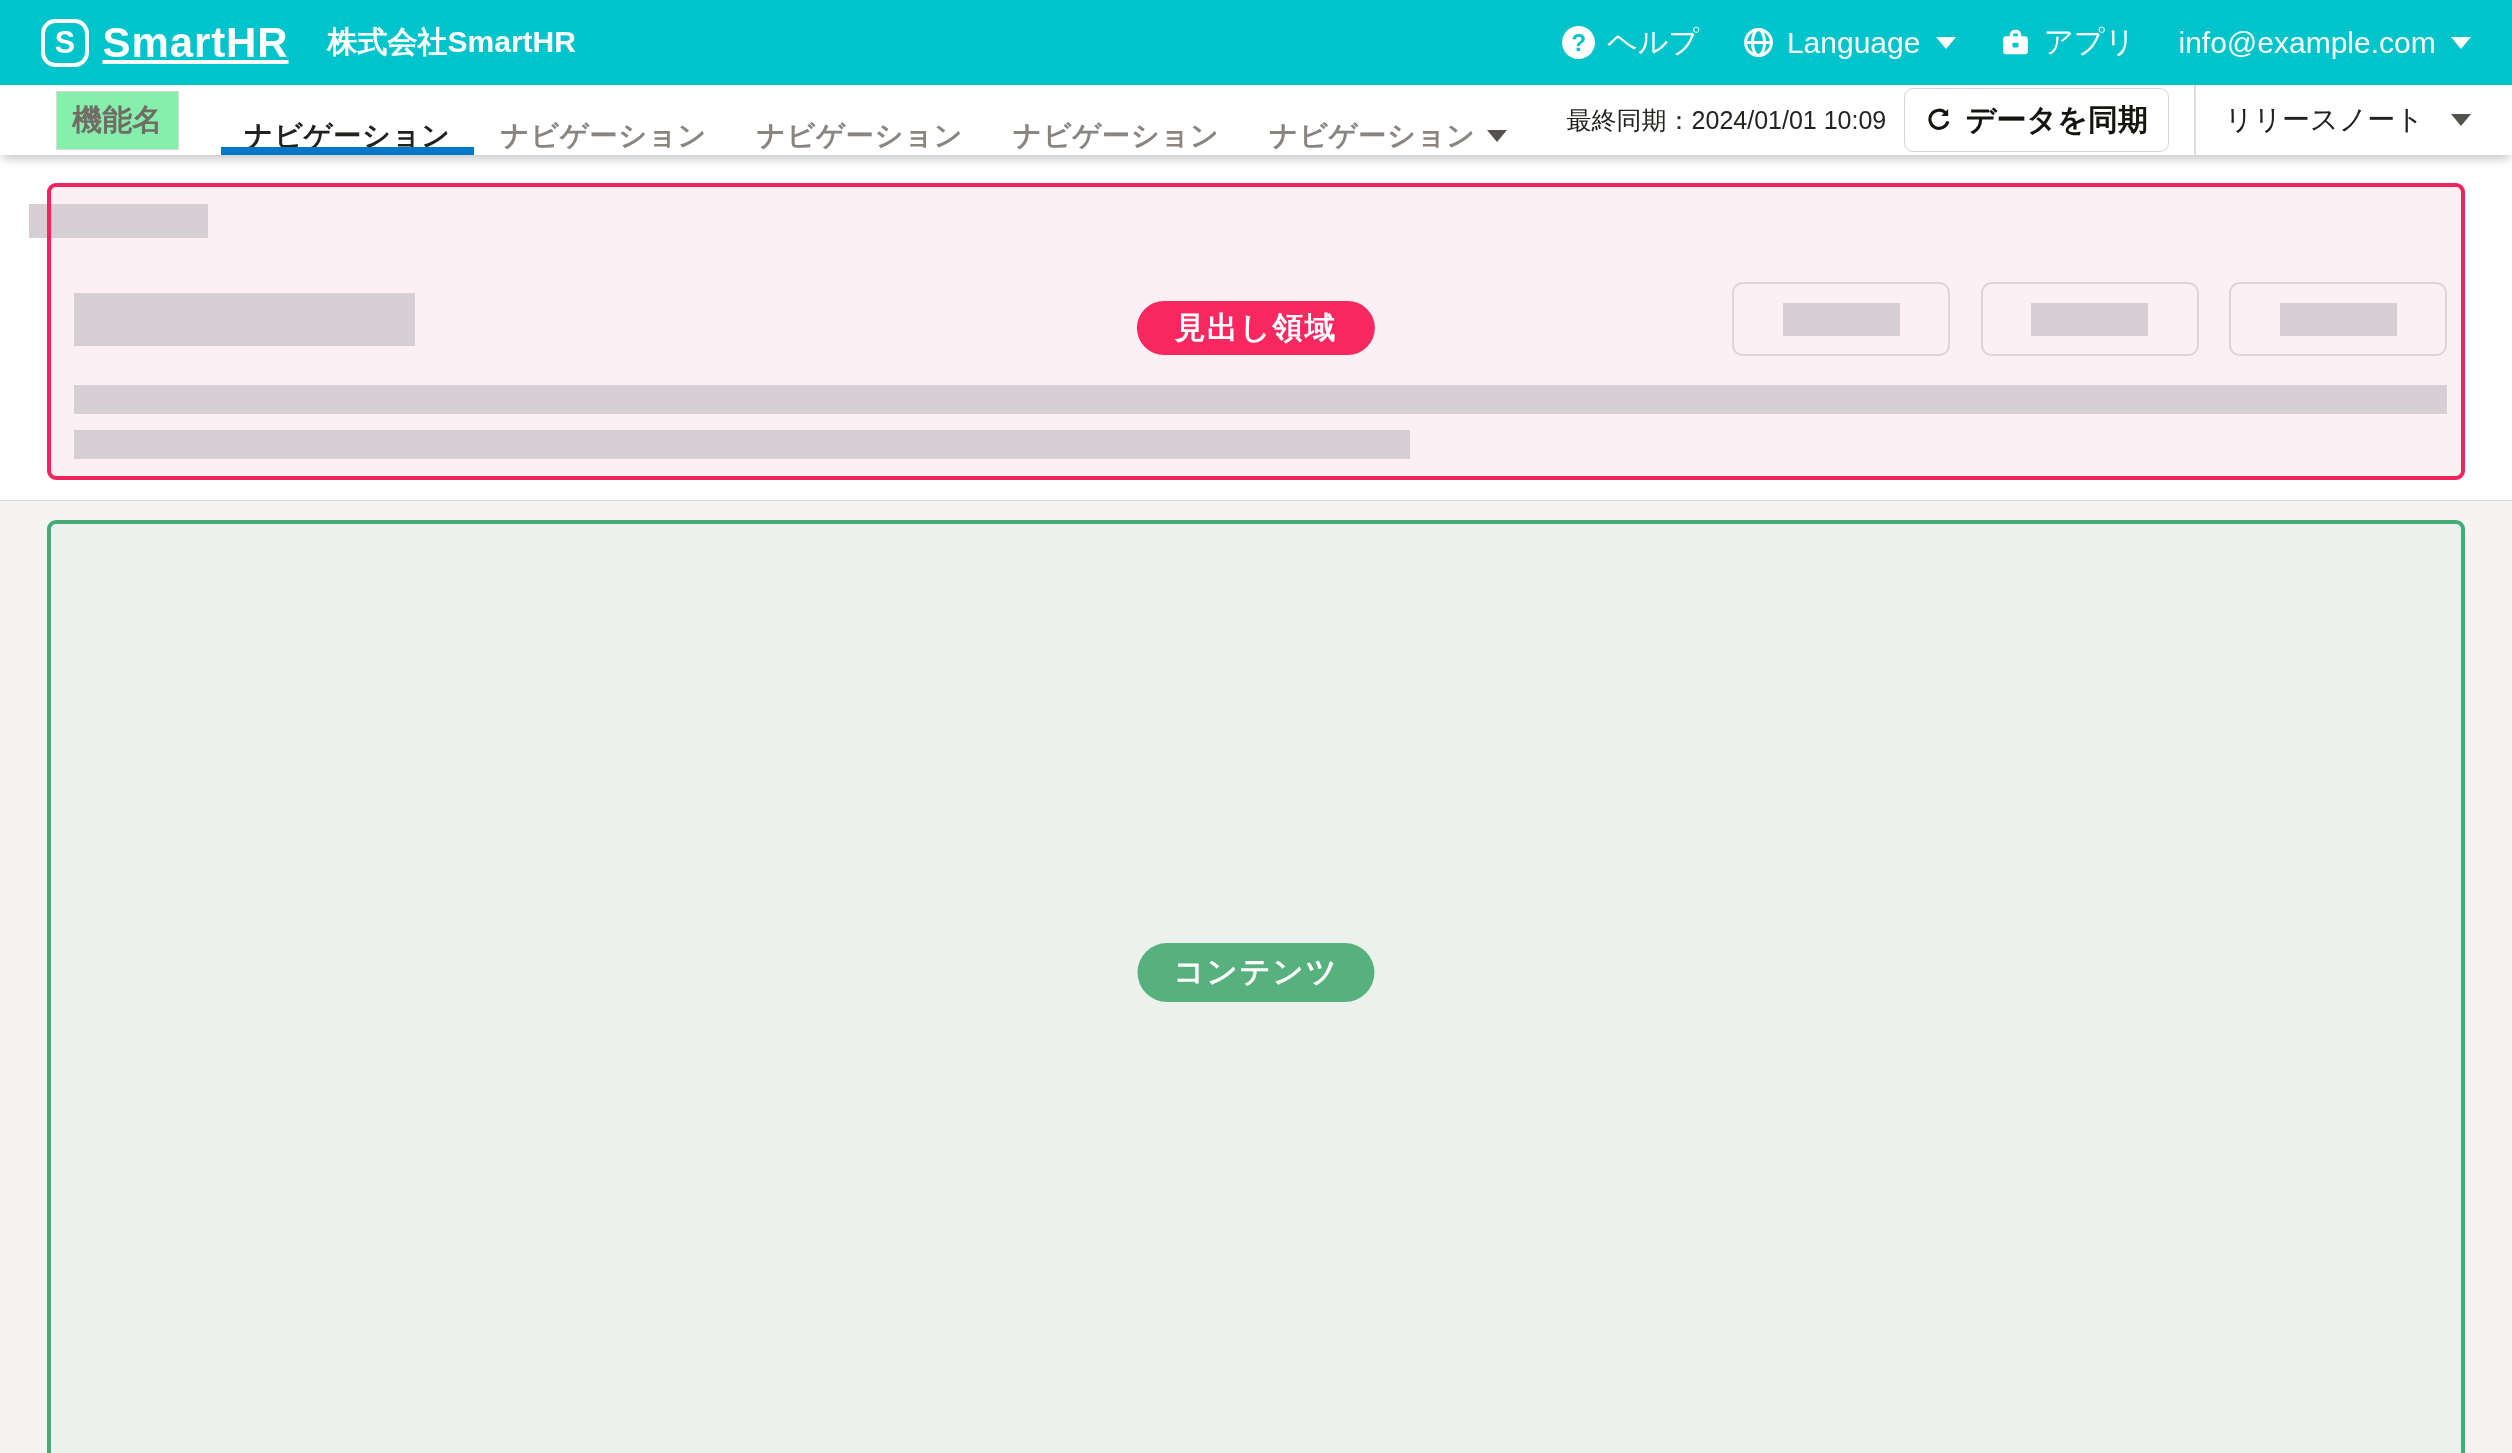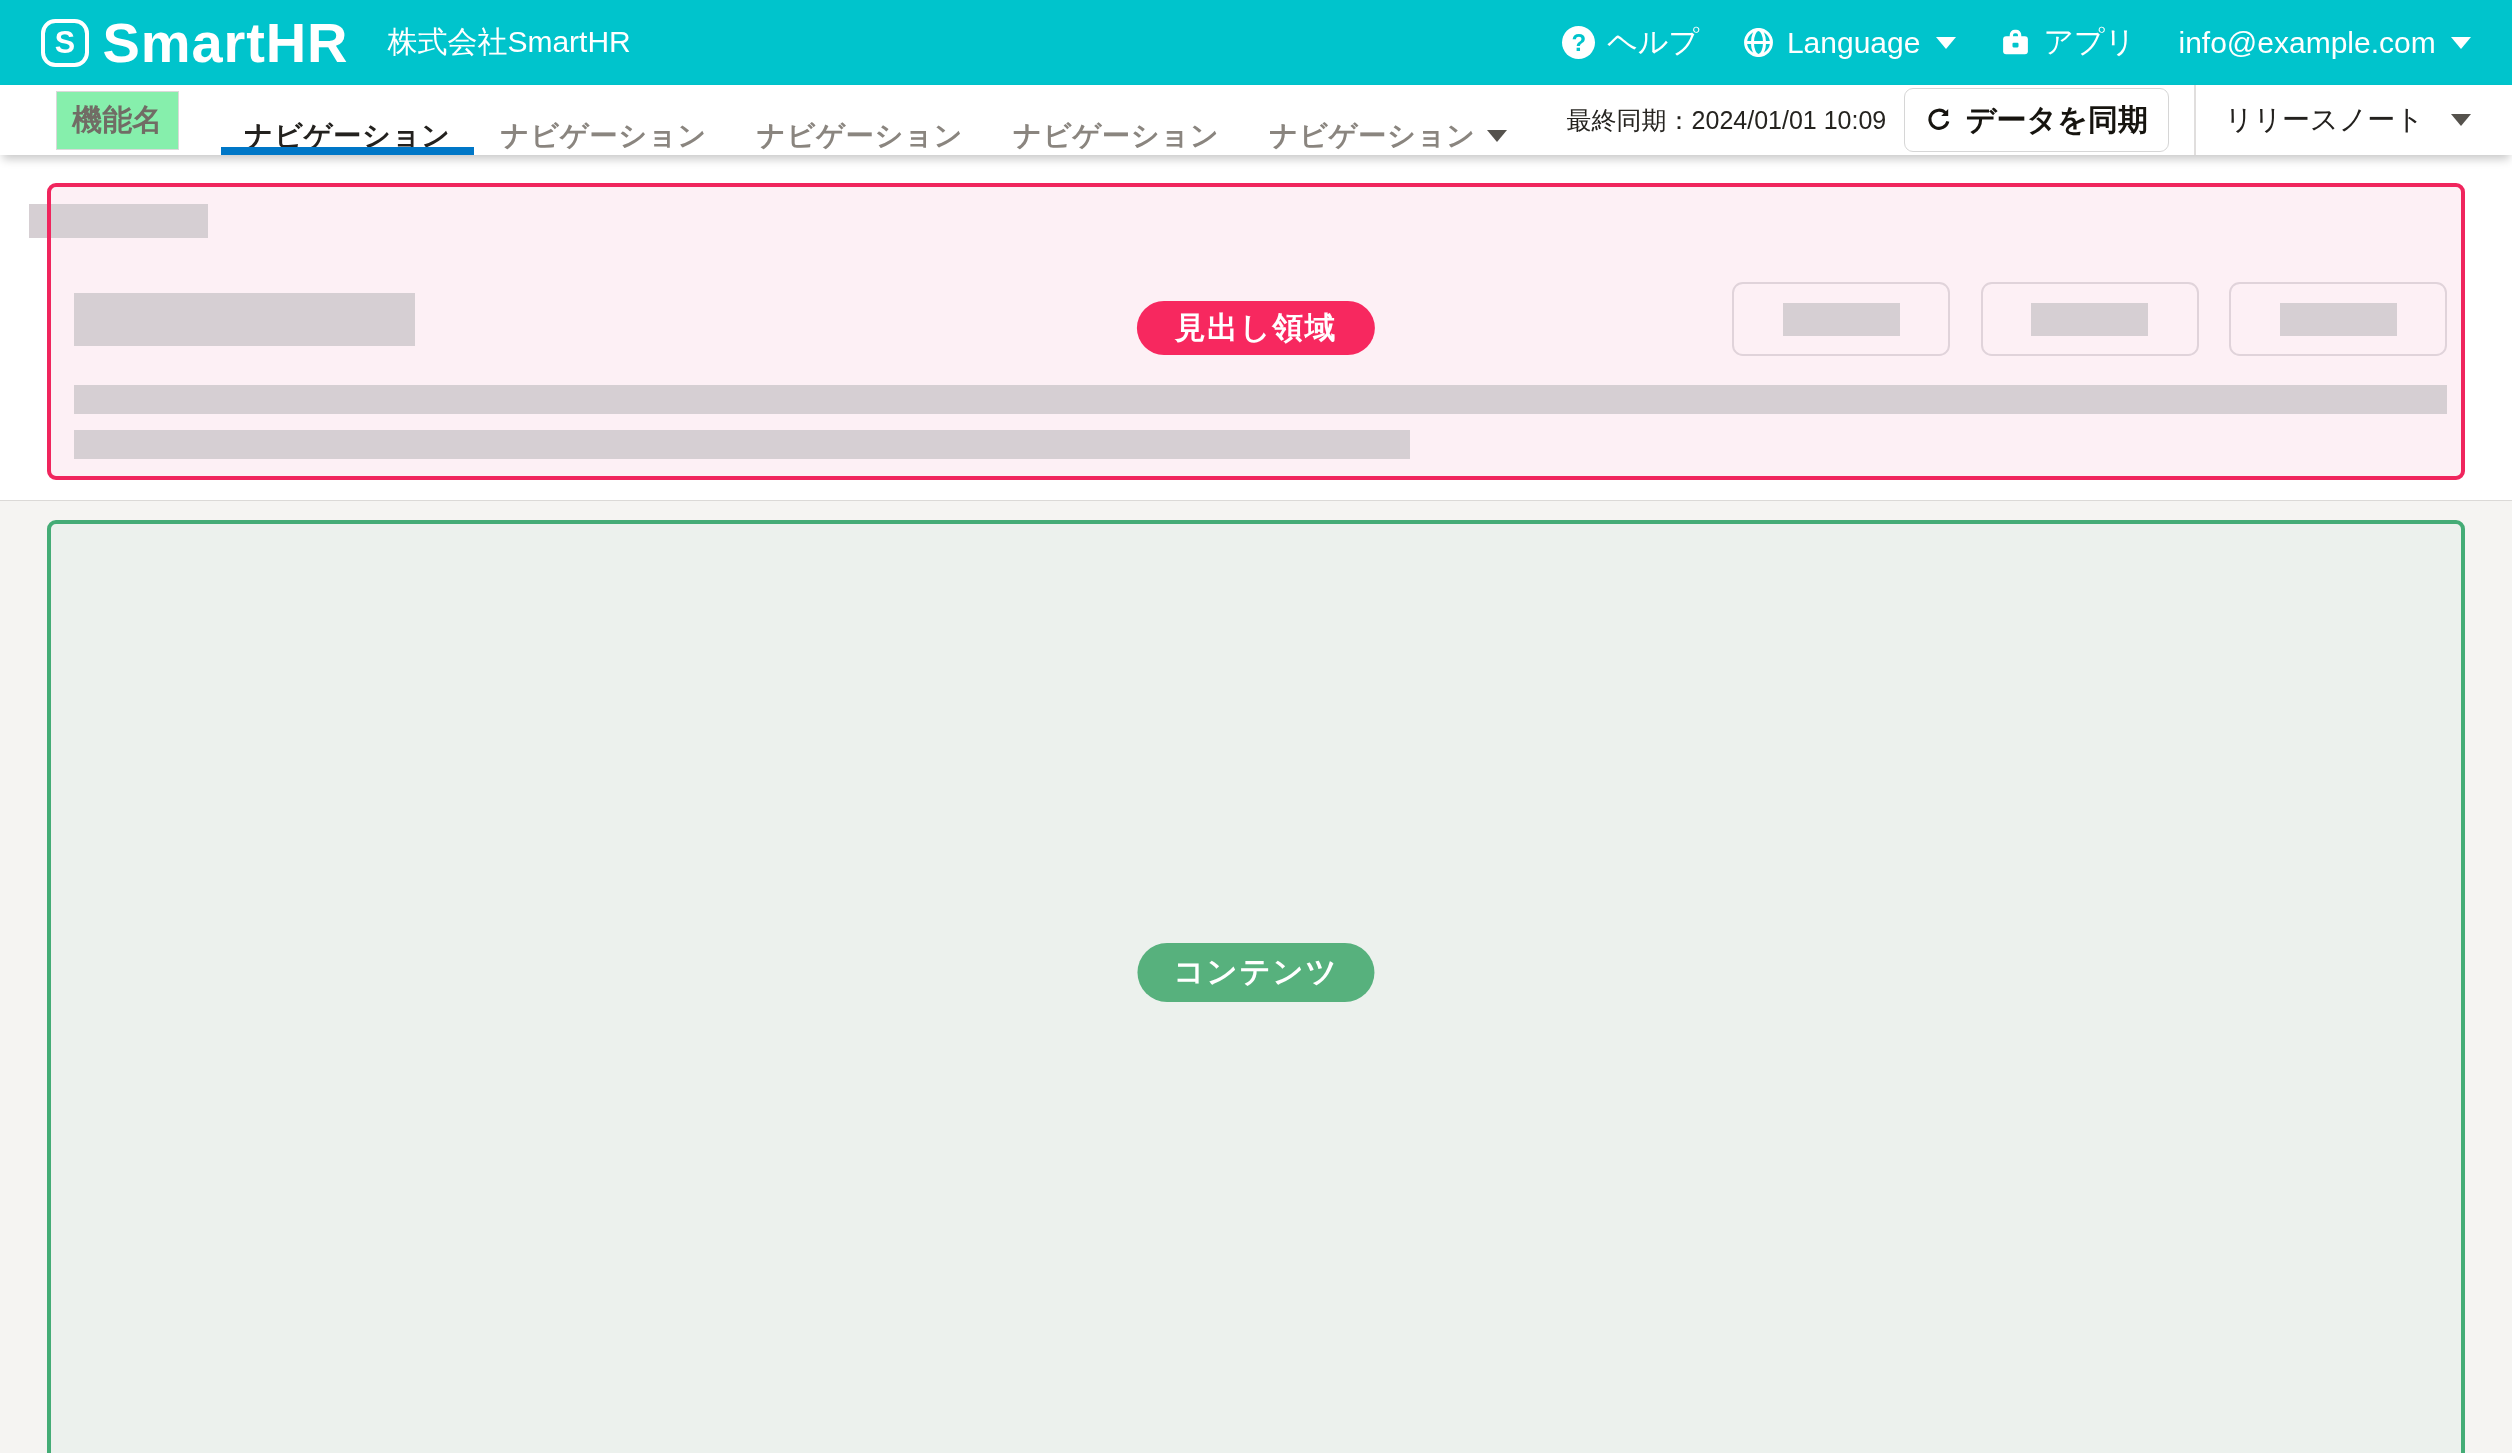--- a/index.html
+++ b/index.html
@@ -17,22 +17,22 @@
     display:flex; align-items:center;
     padding:0 41px; color:#fff;
   }
   .logo { display:flex; align-items:center; gap:13.5px; }
   .logo-mark {
     width:48px; height:48px;
     border:4.5px solid #fff; border-radius:14.4px;
     display:flex; align-items:center; justify-content:center;
     font-weight:bold; font-size:30.5px; color:#fff;
   }
-  .logo-text { font-size:56px; font-weight:bold; letter-spacing:0.9px; }
-  .company { font-size:30px; margin-left:39px; font-weight:400; }
+  .logo-text { font-size:42px; font-weight:bold; letter-spacing:0.9px;text-decoration:underline; }
+  .company { font-size:30px; margin-left:39px; font-weight:700; }
   .header-right { margin-left:auto; display:flex; align-items:center; gap:43px; font-size:30px; }
   .header-item { display:flex; align-items:center; gap:11.7px; cursor:pointer; }
   .help-circle {
     width:33px; height:33px; background:#fff; border-radius:50%;
     color:#00c4cc; font-weight:bold; font-size:24px;
     display:flex; align-items:center; justify-content:center;
   }
   .caret-white {
     width:0; height:0; margin-left:3.6px;
     border-left:10px solid transparent; border-right:10px solid transparent;

